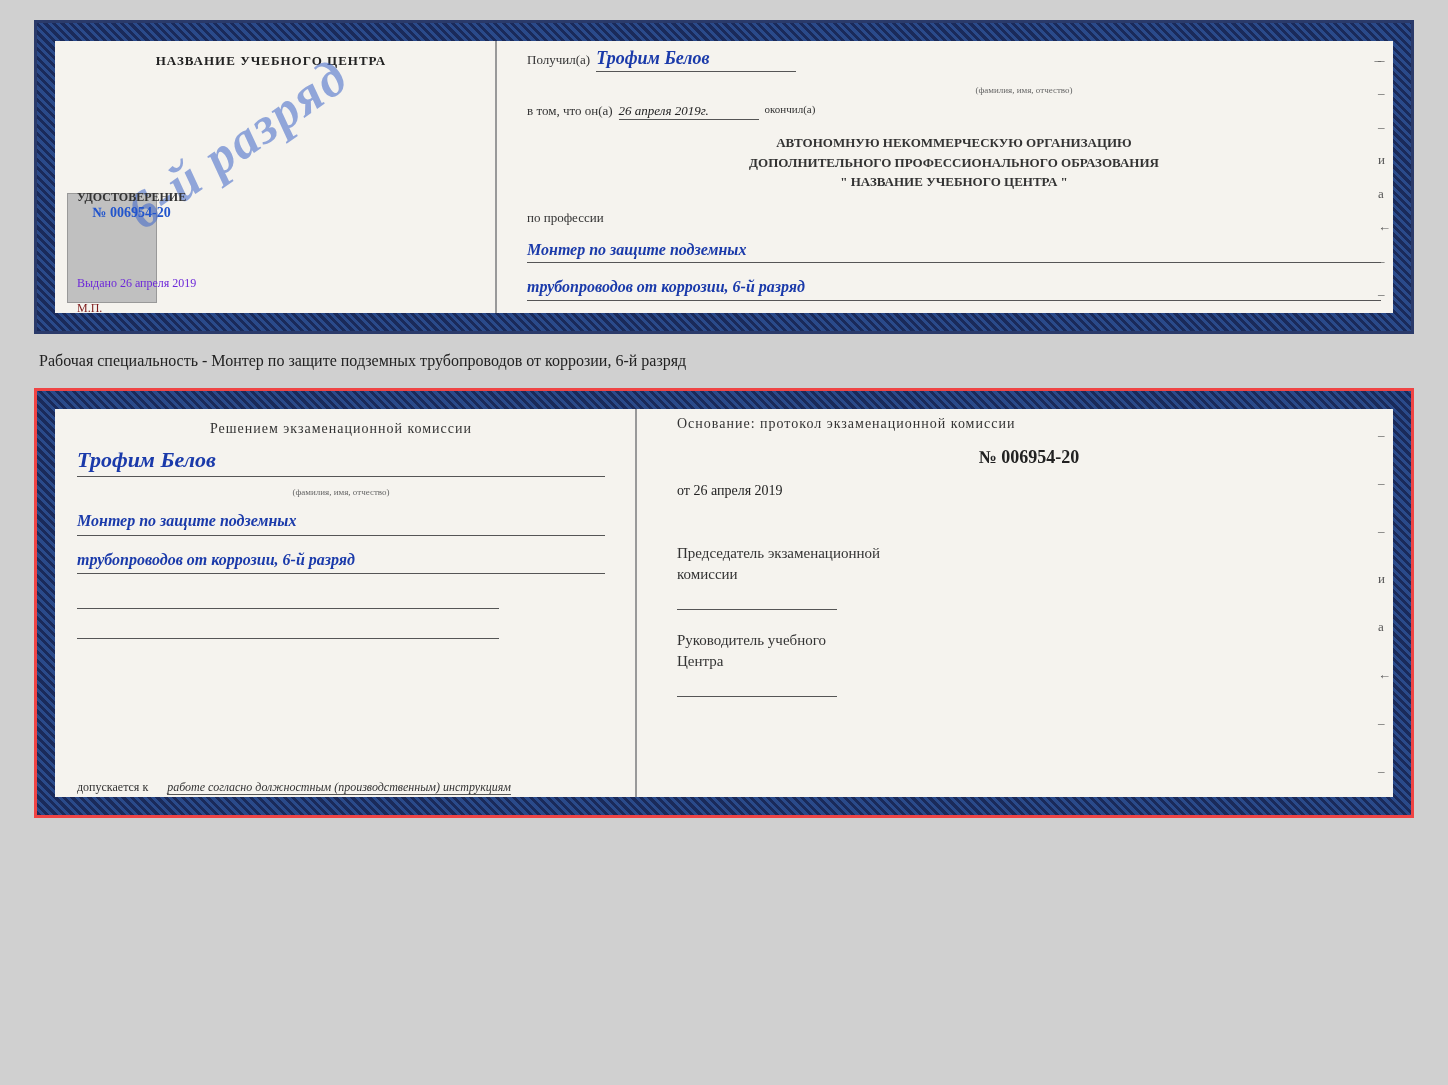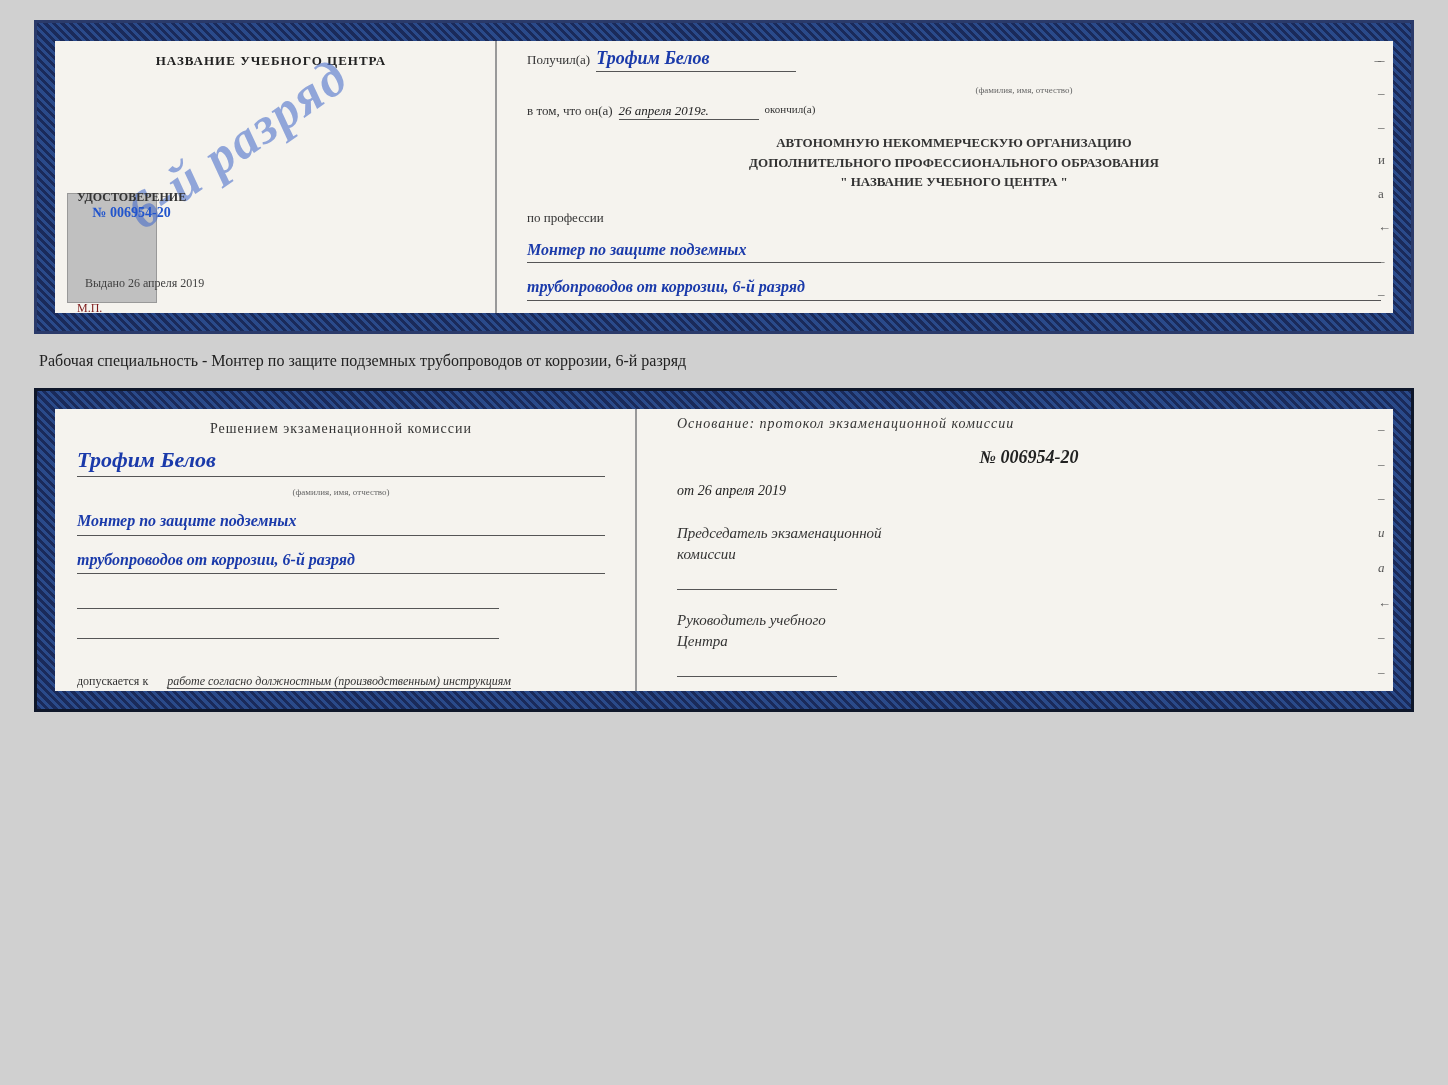--- a/index.html
+++ b/index.html
@@ -118,22 +118,21 @@
       font-size: 14px;
       color: #2255cc;
       font-weight: bold;
     }
 
     .vydano-block {
       position: absolute;
       bottom: 40px;
       left: 40px;
       font-size: 12px;
-      color: #404040;
-      margin-left: 8px;
+      color: #6d28d9;
     }
 
     .mp-block {
       position: absolute;
       bottom: 15px;
       left: 40px;
       font-size: 12px;
       color: #7f1d1d;
     }
 
@@ -242,23 +241,23 @@
       width: 1380px;
       font-size: 16px;
       color: #222;
       padding: 0 5px;
       line-height: 1.4;
     }
 
     
     .certificate-bottom {
       width: 1380px;
-      height: 324px;
+      height: 430px;
       background: #f5f3ee;
-      border: 3px solid #0f172a;
+      border: 3px solid #ef4444;
       display: flex;
       position: relative;
       overflow: hidden;
     }
 
     .bottom-left {
       width: 600px;
       padding: 30px 30px 20px 40px;
       border-right: 2px solid #999;
       display: flex;
@@ -266,21 +265,20 @@
       gap: 10px;
     }
 
     .bottom-right {
       flex: 1;
       padding: 25px 30px 20px 40px;
       display: flex;
       flex-direction: column;
       gap: 10px;
       position: relative;
-      font-style: italic;
     }
 
     .resheniem-text {
       font-size: 14px;
       color: #333;
       letter-spacing: 1px;
       text-align: center;
     }
 
     .name-handwritten {
@@ -337,21 +335,21 @@
       font-size: 18px;
       color: #222;
       font-weight: bold;
       text-align: center;
       margin: 5px 0;
     }
 
     .ot-date {
       font-size: 14px;
       color: #222;
-      margin-bottom: 4px;
+      margin-bottom: 24px;
     }
 
     .podpis-block {
       margin-top: 10px;
     }
 
     .podpis-label {
       font-size: 15px;
       color: #333;
       line-height: 1.4;

